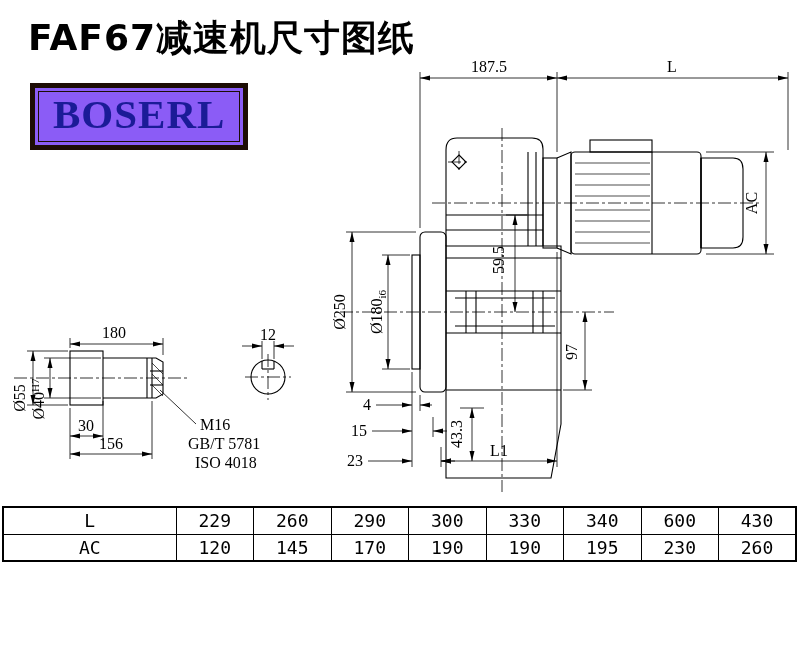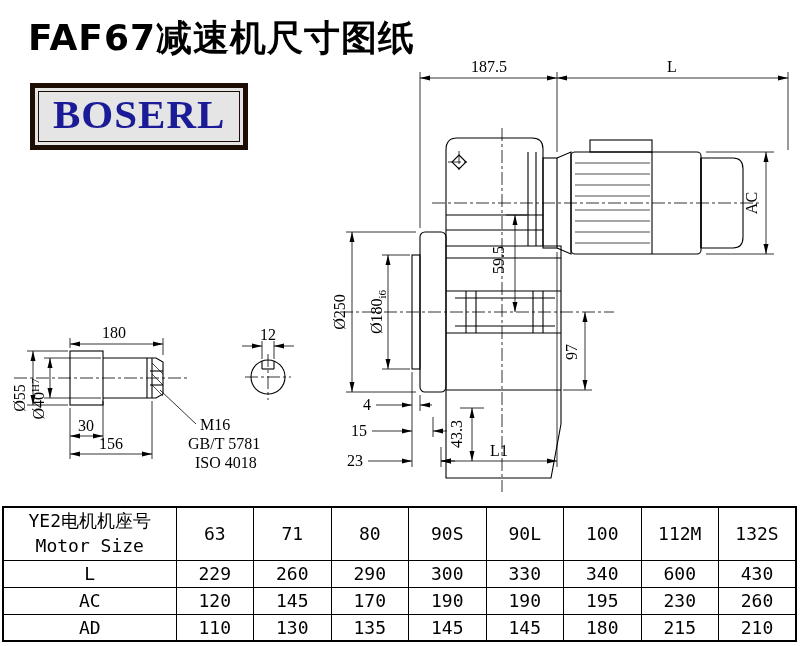--- a/index.html
+++ b/index.html
@@ -4,21 +4,21 @@
 <style>
   * { margin:0; padding:0; box-sizing:border-box; }
   html,body { width:800px; height:646px; }
   body { position:relative; background:#ffffff; overflow:hidden;
          font-family:"DejaVu Sans","Liberation Sans",sans-serif; color:#000; }
 
   .title { position:absolute; left:28px; top:14px; font-size:36px; font-weight:700;
            letter-spacing:1px; font-family:"DejaVu Sans",sans-serif; }
 
   .logo-box  { position:absolute; left:30px; top:83px; border:5px solid #1d0d05;
-               background:#e5e5e5; padding:3px; }
+               background:#8b5cf6; padding:3px; }
   .logo-inner{ border:1px solid #1d0d05; padding:0 14px 4px 14px; }
   .logo-text { font-family:"Liberation Serif","DejaVu Serif",serif; font-size:41px;
                font-weight:600; color:#1b1b97; letter-spacing:1px; line-height:1.1; }
 
   svg.drawing { position:absolute; left:0; top:0; }
   .ln   { fill:none; stroke:#000; stroke-width:1.1; }
   .ext  { fill:none; stroke:#000; stroke-width:0.8; }
   .dim  { fill:none; stroke:#000; stroke-width:0.8; }
   .cl   { fill:none; stroke:#000; stroke-width:0.8; stroke-dasharray:13 3 3 3; }
   .hatch{ stroke:#000; stroke-width:0.7; }
@@ -237,34 +237,20 @@
     <col>
       <col>
       <col>
       <col>
       <col>
       <col>
       <col>
       <col>
   </colgroup>
   <tbody>
-      <tr class="hdr">
-    <td class="hdr-cell">
-      <div>YE2电机机座号</div>
-      <div>Motor Size</div>
-    </td>
-    <td>63</td>
-    <td>71</td>
-    <td>80</td>
-    <td>90S</td>
-    <td>90L</td>
-    <td>100</td>
-    <td>112M</td>
-    <td>132S</td>
-  </tr>
   <tr>
     <td>L</td>
     <td>229</td>
     <td>260</td>
     <td>290</td>
     <td>300</td>
     <td>330</td>
     <td>340</td>
     <td>600</td>
     <td>430</td>
@@ -273,25 +259,14 @@
     <td>AC</td>
     <td>120</td>
     <td>145</td>
     <td>170</td>
     <td>190</td>
     <td>190</td>
     <td>195</td>
     <td>230</td>
     <td>260</td>
   </tr>
-  <tr>
-    <td>AD</td>
-    <td>110</td>
-    <td>130</td>
-    <td>135</td>
-    <td>145</td>
-    <td>145</td>
-    <td>180</td>
-    <td>215</td>
-    <td>210</td>
-  </tr>
 </tbody>
   </table>
 
 </body></html>

